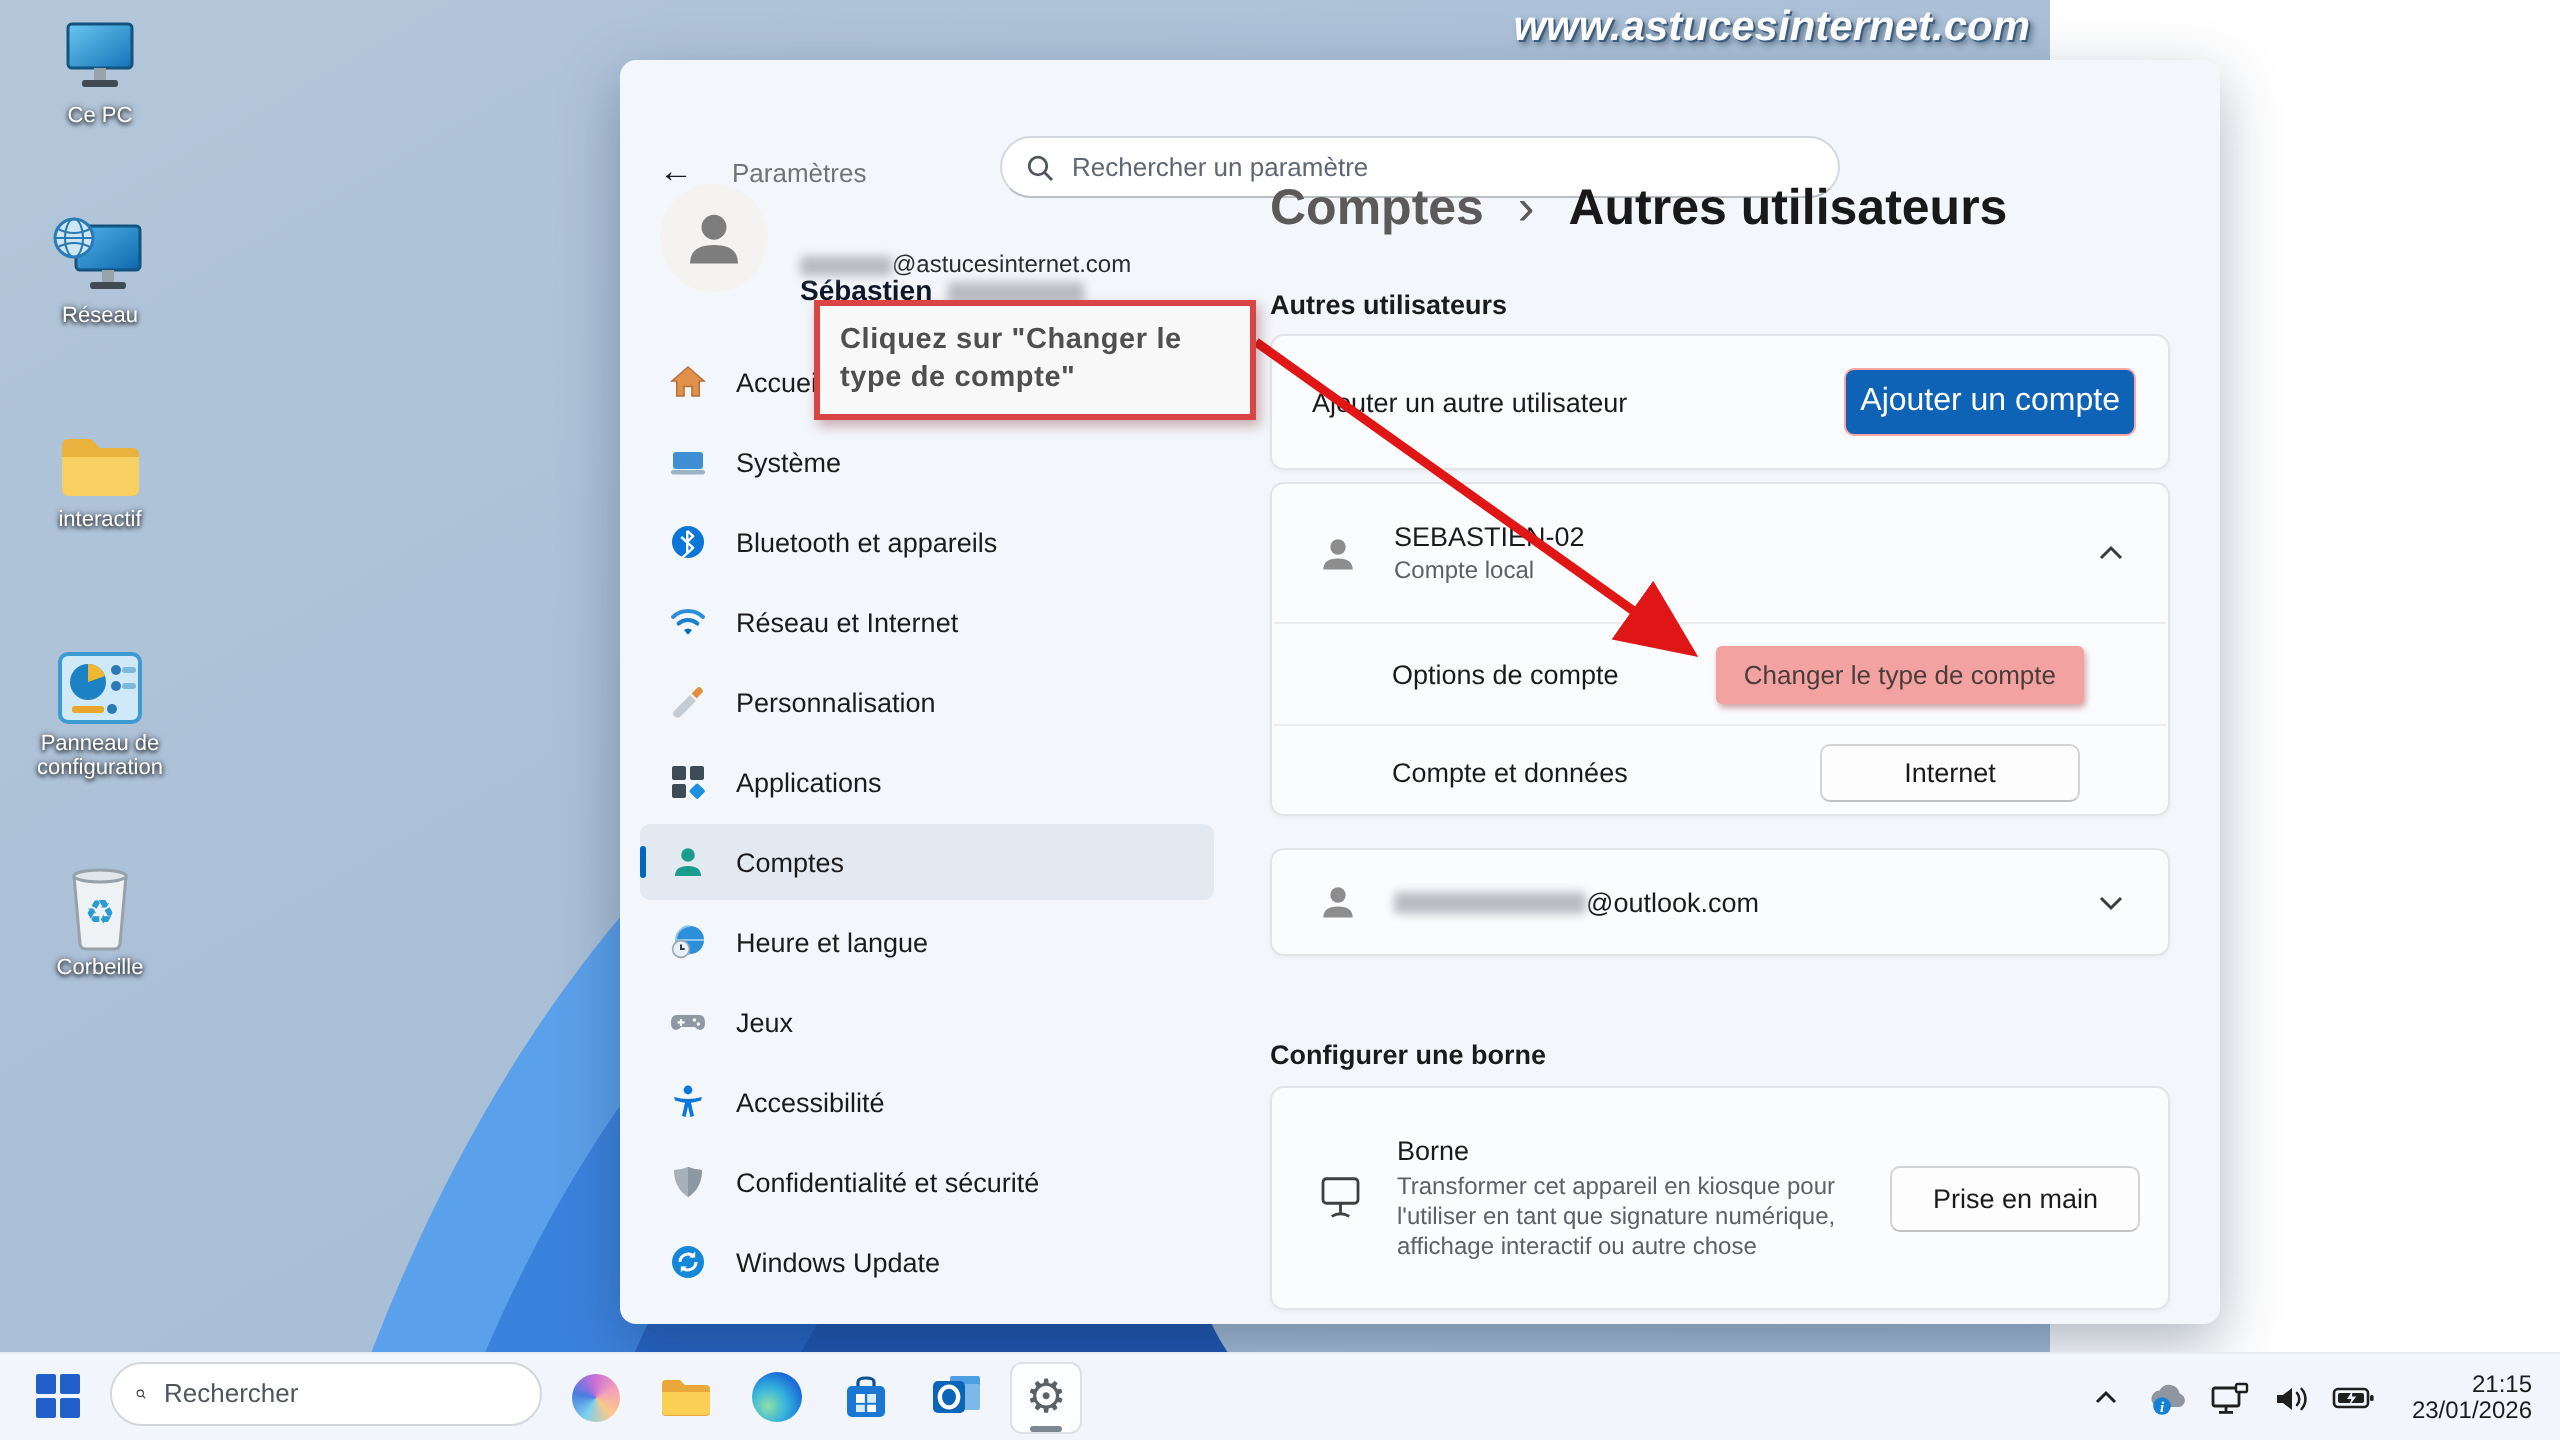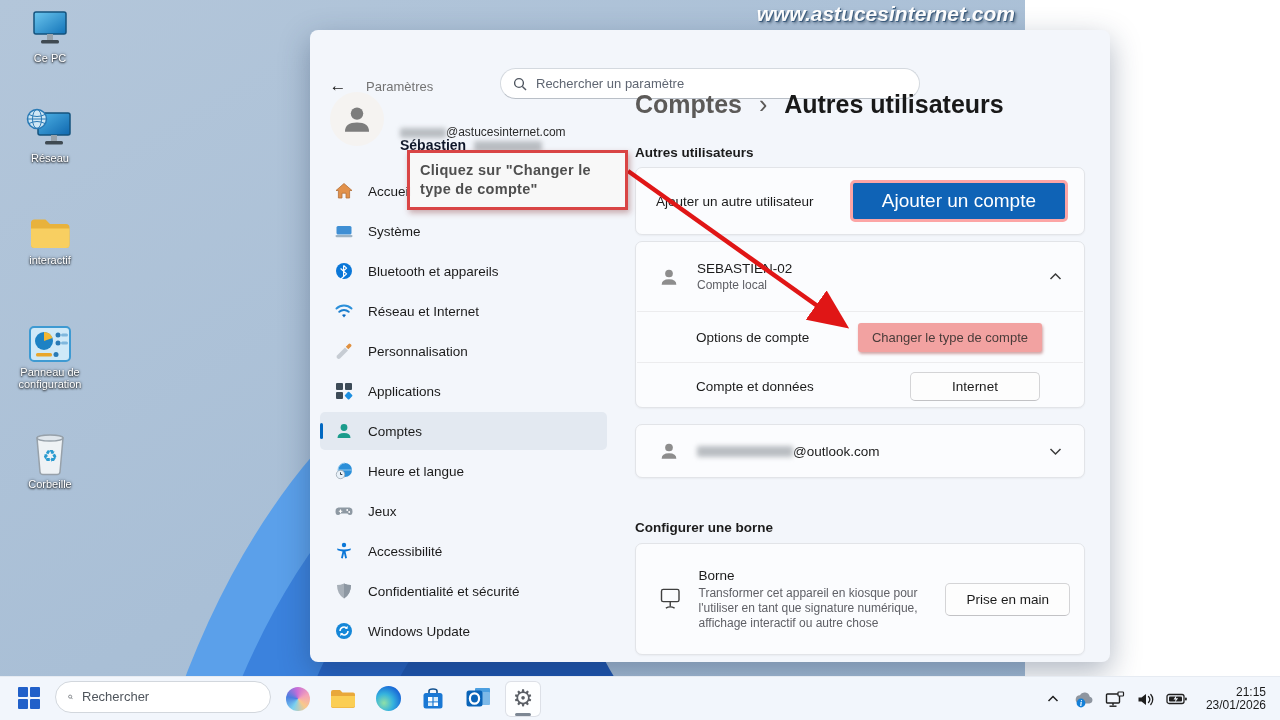--- a/index.html
+++ b/index.html
@@ -60,22 +60,22 @@
   .crumb .current { color:#191919; font-weight:bold; }
   .sec-title { position:absolute; left:0; font-size:13.5px; font-weight:bold; color:#1b1b1b; }
 
   .card { position:absolute; left:0; width:450px; background:#fbfcfe;
     border:1px solid #e2e4e8; border-radius:7px; box-shadow:0 1px 2px rgba(0,0,0,.045); }
   .rowflex { display:flex; align-items:center; }
   .divider { height:1px; background:#ececee; margin:0 1px; }
   .lbl { font-size:13.5px; color:#1b1b1b; }
   .sub { font-size:12px; color:#5f6066; }
 
-  .btn-primary { background:#0f63b6; color:#fff; border:3px solid #fca5a5; border-radius:5px;
-    font-size:19px; padding:7px 29px; cursor:pointer; font-family:"Liberation Sans",sans-serif; }
+  .btn-primary { background:#0f63b6; color:#fff; border:1px solid #fca5a5; border-radius:5px;
+    font-size:16px; padding:7px 7px; cursor:pointer; font-family:"Liberation Sans",sans-serif; }
   .btn-secondary { background:#fdfdfd; color:#1b1b1b; border:1px solid #d4d4d6; border-bottom-color:#c2c2c5;
     border-radius:5px; font-size:13.5px; padding:6px 0; cursor:pointer; text-align:center;
     font-family:"Liberation Sans",sans-serif; }
   .btn-highlight { background:#f2a2a1; color:#4a3c3a; border:none; border-radius:3px;
     font-size:13px; padding:7px 14px; cursor:pointer; box-shadow:1px 2px 3px rgba(160,60,60,.45);
     font-family:"Liberation Sans",sans-serif; }
 
   .chev { width:13px; height:9px; }
 
   

